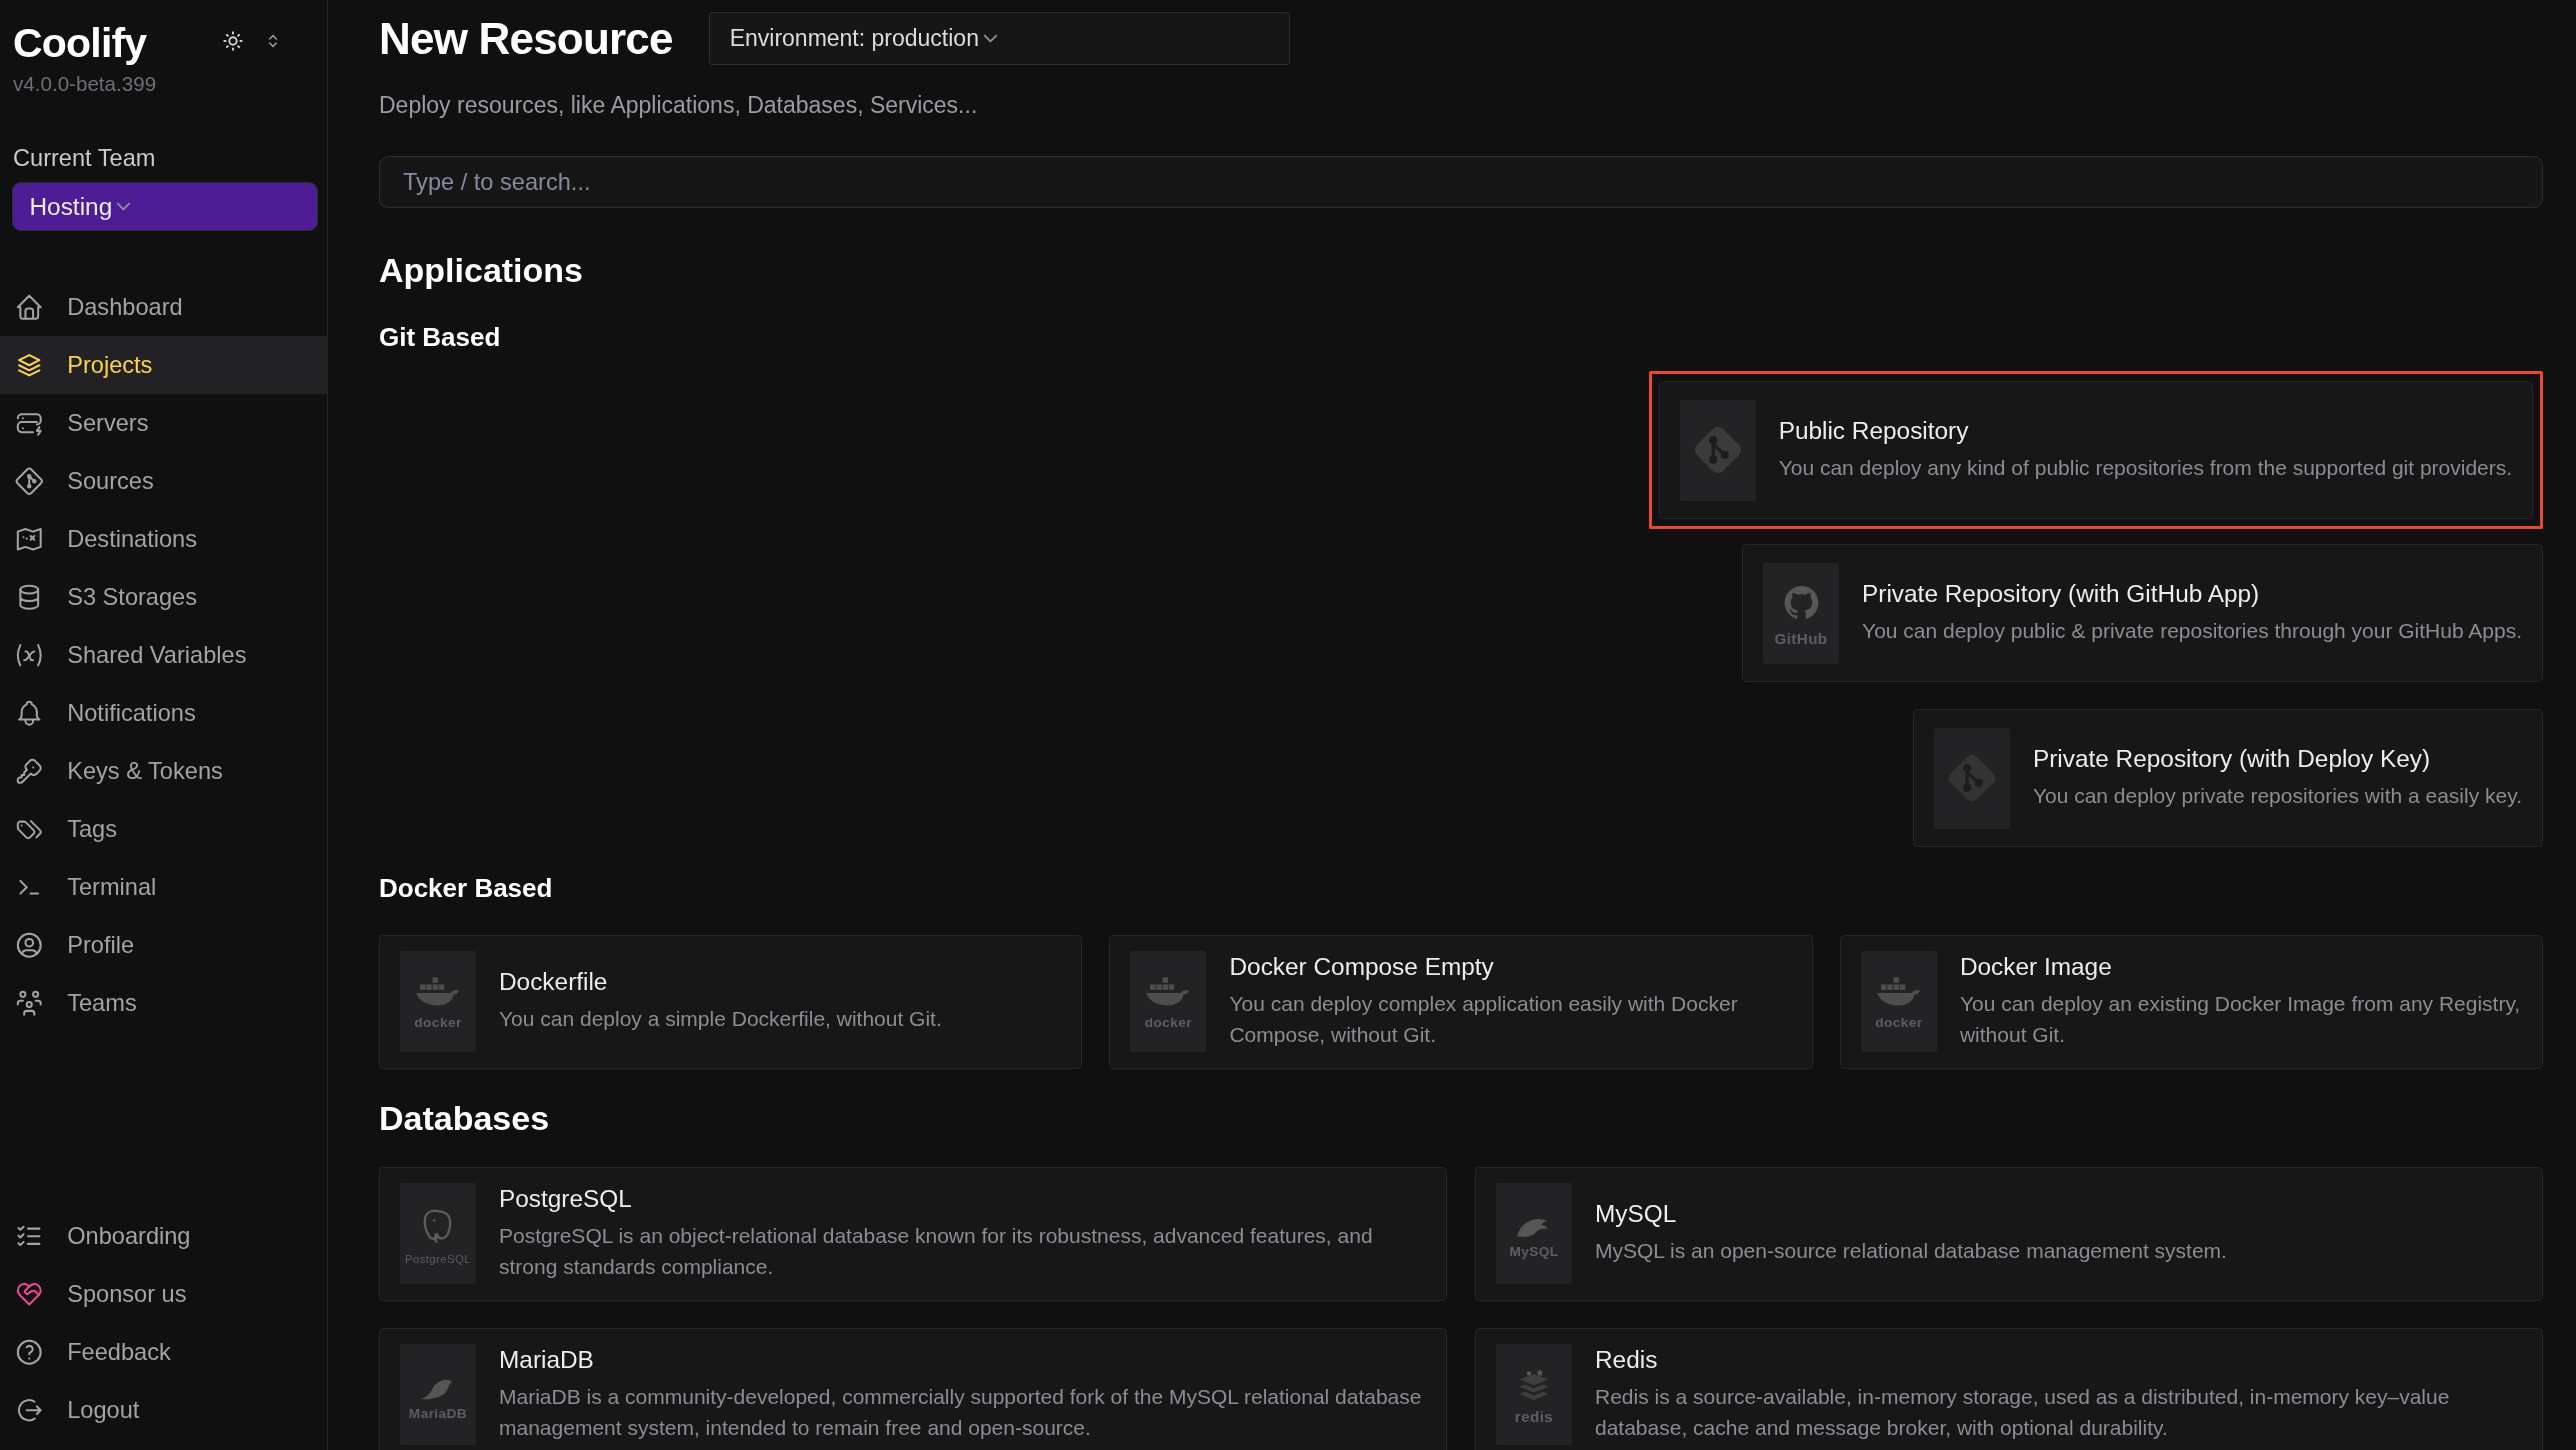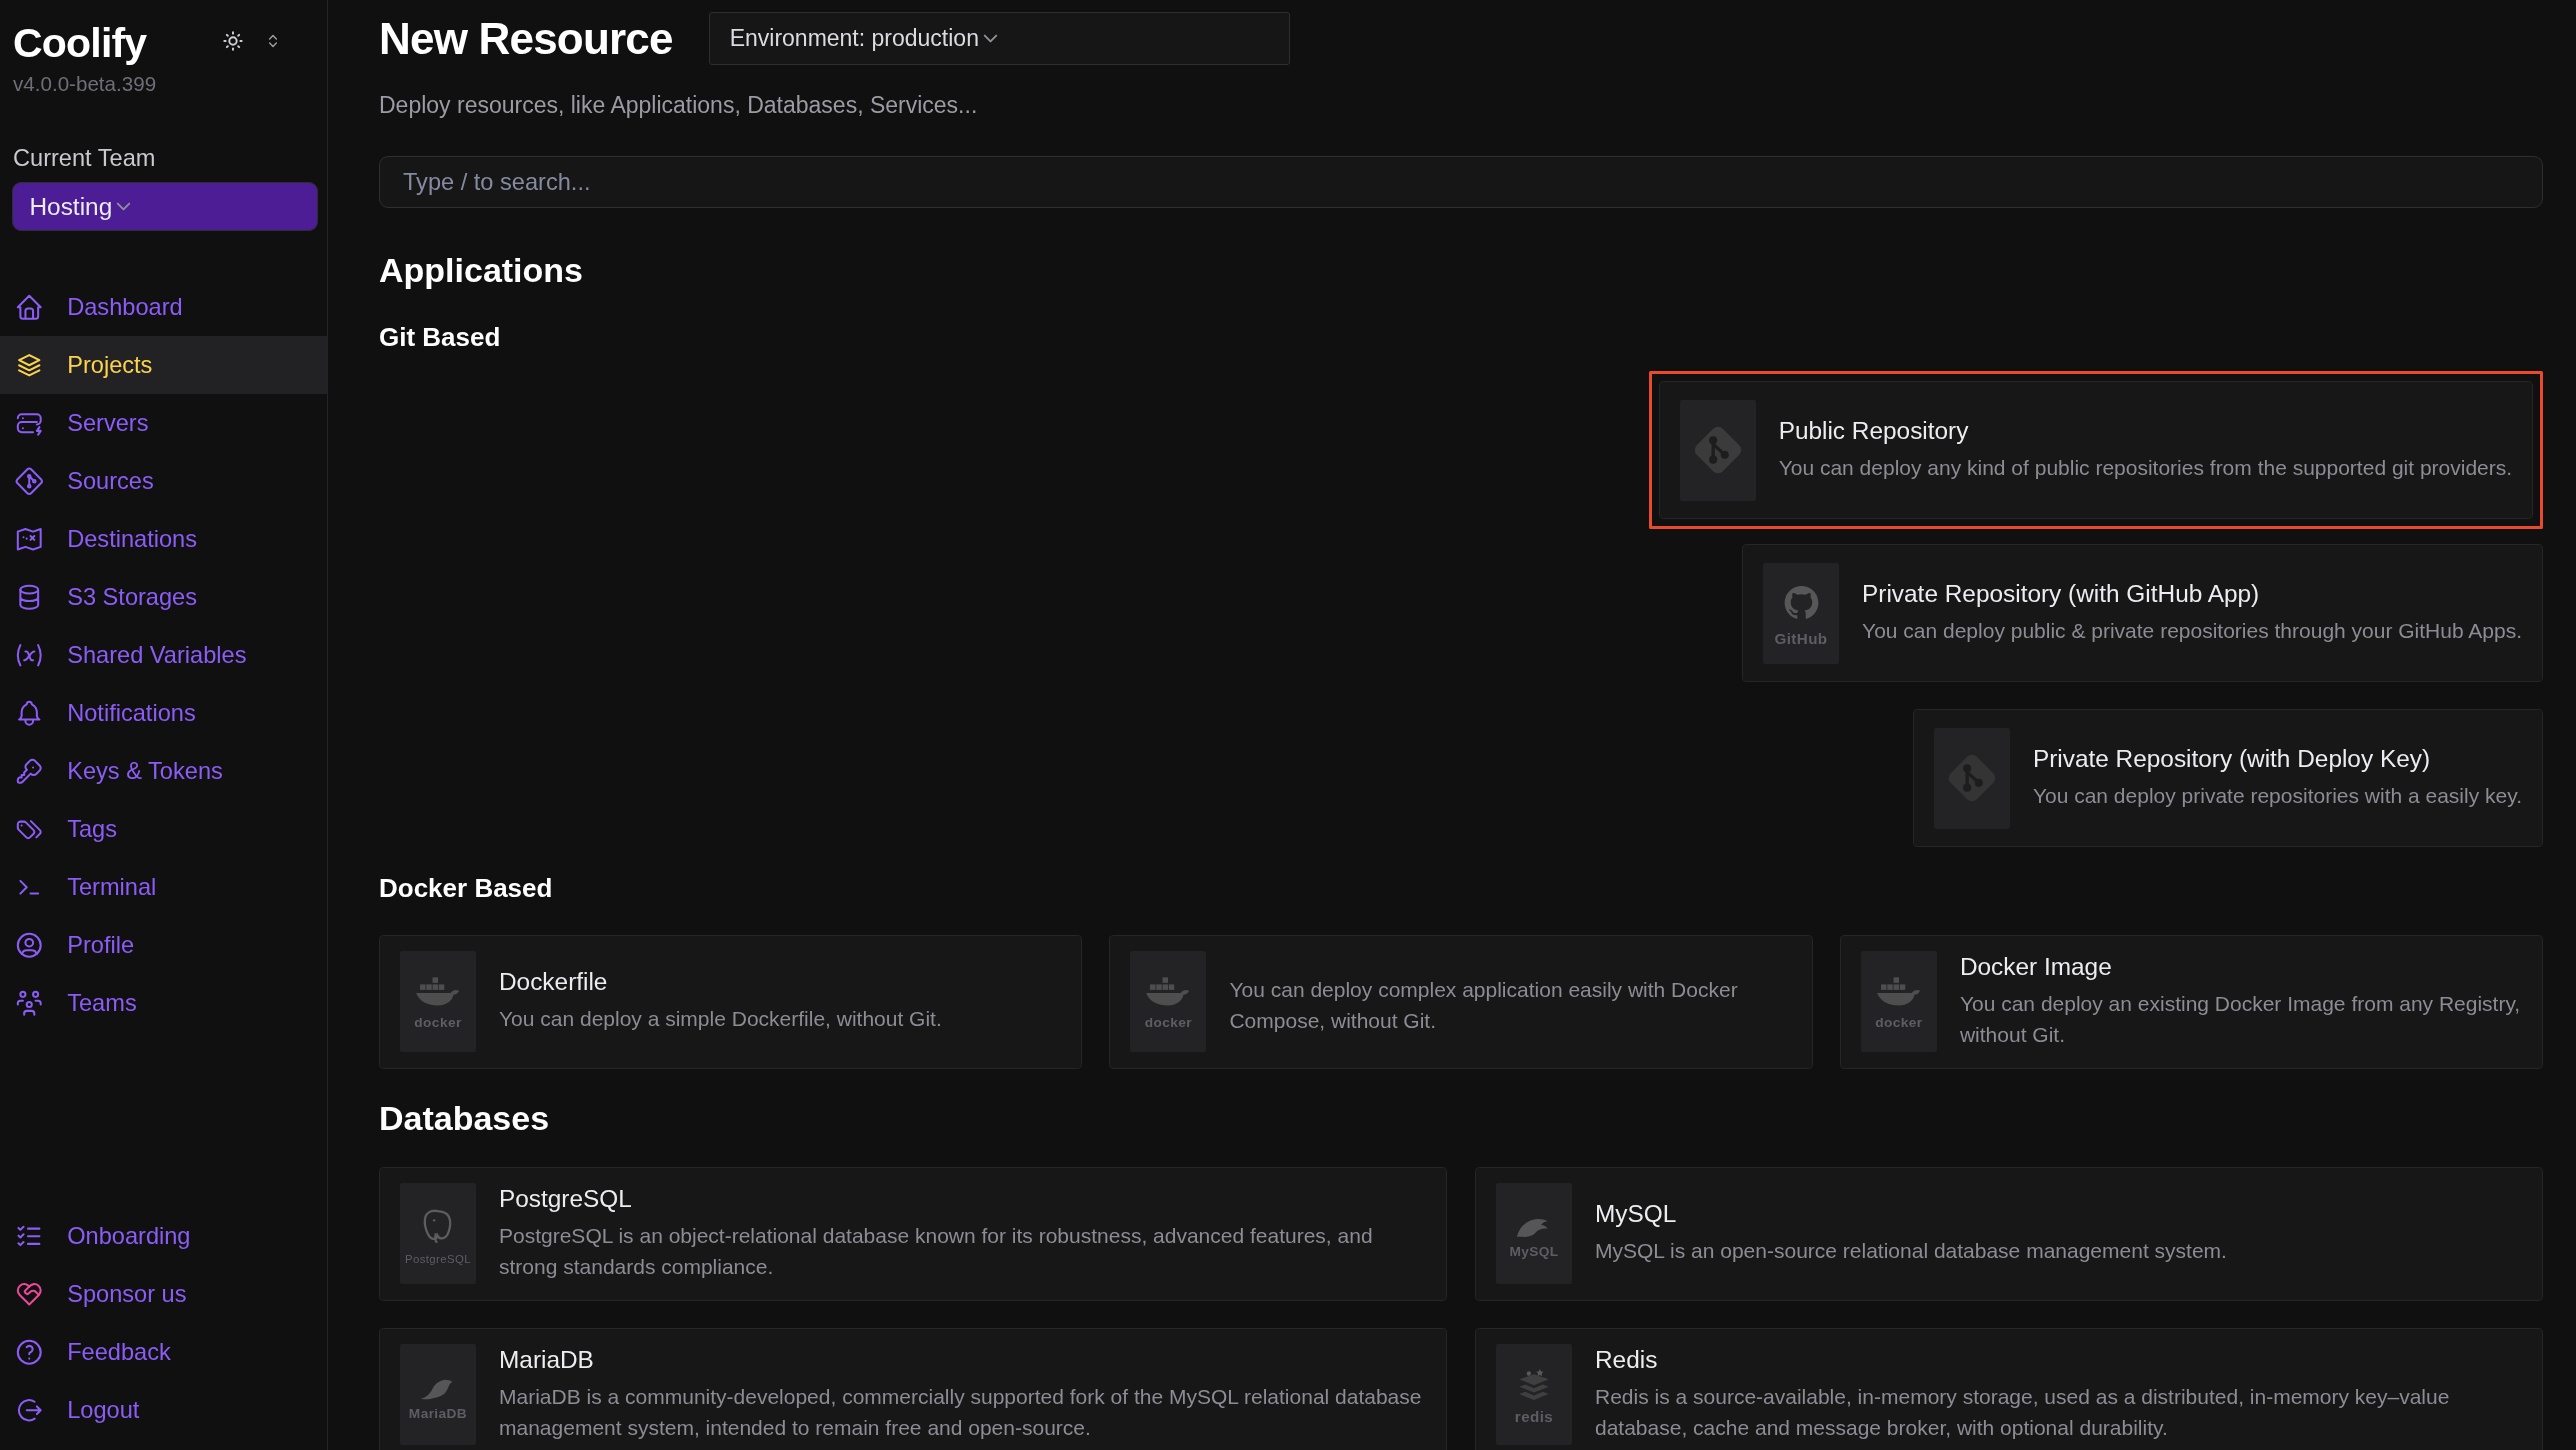--- a/index.html
+++ b/index.html
@@ -29,21 +29,21 @@
     margin:10.7px -3px 0 -1.5px; height:49px;
     background:#4c1d95; border:0.8px solid #2e2e32; border-radius:9.1px;
     display:flex; align-items:center; padding:0 17px; cursor:pointer;
   }
   .team-select .val { font-size:24.4px; color:#ececf0; }
   .team-select svg { margin-left:auto; }
 
   .nav { margin-top:47px; display:flex; flex-direction:column; }
   .nav-item {
     height:58px; display:flex; align-items:center; gap:23px;
-    color:#8b5cf6; font-size:23.6px; cursor:pointer;
+    color:#a3a3a3; font-size:23.6px; cursor:pointer;
     margin:0 -12.2px 0 -13px; padding:0 12.2px 0 13.7px;
   }
   .nav-item svg { width:30.5px; height:30.5px; flex:none; }
   .nav-item.active { background:#222224; color:var(--accent,#fcd34d); }
   .nav-item.sponsor svg { color:var(--sponsor,#ec4899); }
   .nav-spacer { flex:1; }
 
   
   .main { flex:1; padding:12.2px 33px 0 51px; min-width:0; }
   .page-head { display:flex; align-items:center; }
@@ -400,20 +400,21 @@
               <rect x="9" y="13" width="7" height="7"></rect>
               <rect x="17" y="13" width="7" height="7"></rect>
               <rect x="25" y="13" width="7" height="7"></rect>
               <rect x="33" y="13" width="7" height="7"></rect>
               <path d="M4 24h44c3-4 7-5 11-3-1 3-4 5-7 5-2 9-10 14-20 14-13 0-24-5-28-16z"></path>
             </g>
           </svg>
         <span class="tile-label md">docker</span>
       </div>
       <div class="card-text">
+        <div class="card-title">Docker Compose Empty</div>
         <div class="card-desc">You can deploy complex application easily with Docker Compose, without Git.</div>
       </div>
     </div>
 
     <div class="card">
       <div class="tile">
         <svg width="50" height="38" viewBox="0 0 64 48">
             <g fill="#4e4e4e">
               <rect x="25" y="4" width="7" height="7"></rect>
               <rect x="9" y="13" width="7" height="7"></rect>

